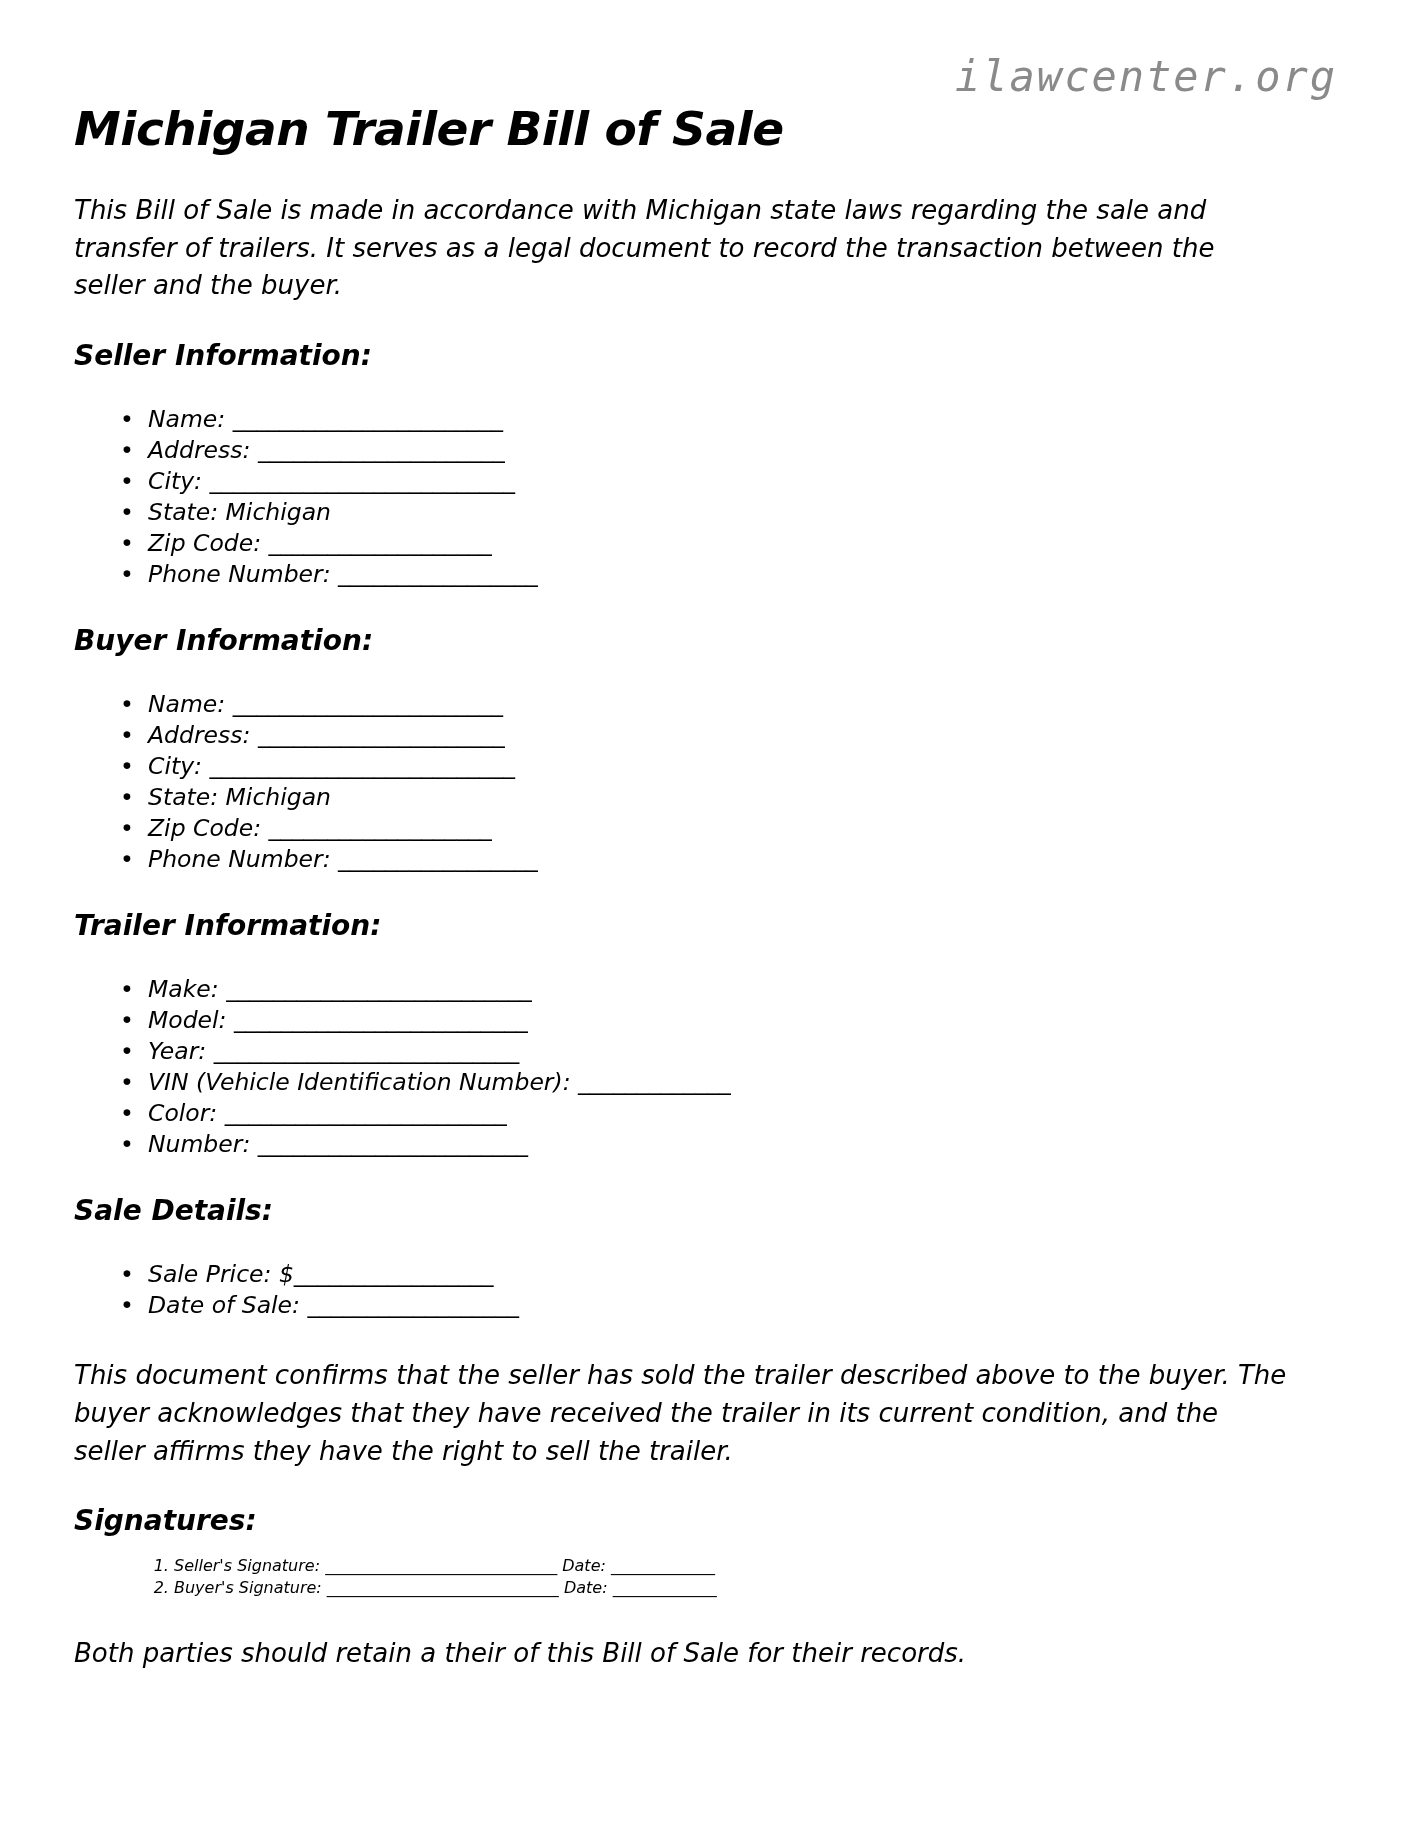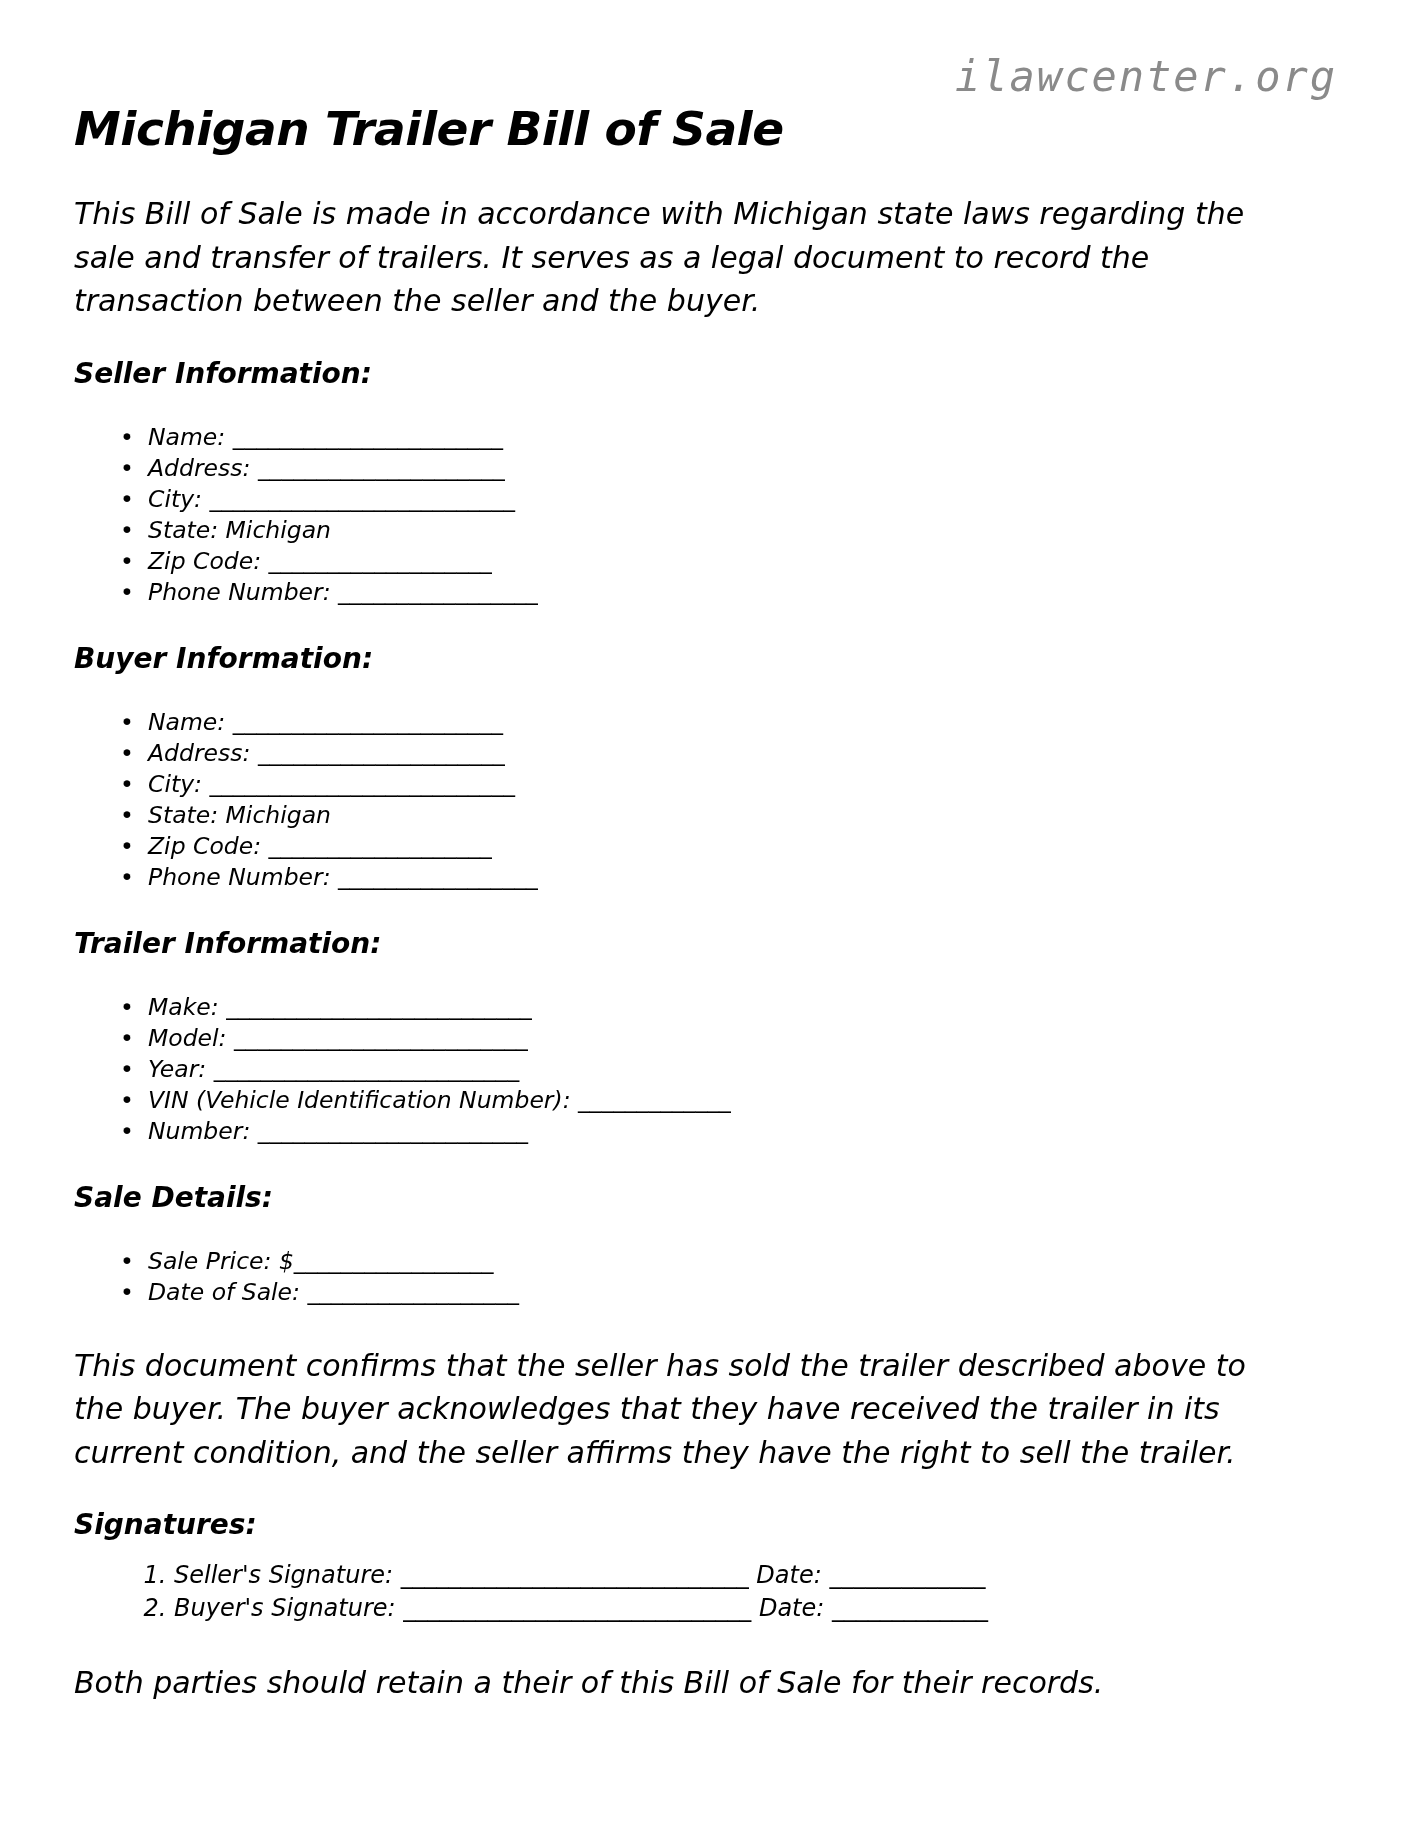--- a/index.html
+++ b/index.html
@@ -37,21 +37,21 @@
   }
   h1.doc-title {
     margin: 58px 0 4px 0;
     font-size: 47px;
     font-weight: bold;
     letter-spacing: -0.5px;
     line-height: 1.15;
   }
   p.para {
     margin: 36px 0 0 0;
-    font-size: 30px;
+    font-size: 26px;
     line-height: 1.45;
     max-width: 1215px;
   }
   h2.section {
     margin: 34px 0 0 0;
     font-size: 28px;
     font-weight: bold;
   }
   ul.fields {
     margin: 32px 0 0 0;
@@ -68,21 +68,21 @@
   ul.fields li::before {
     content: "\2022";
     position: absolute;
     left: -28px;
     top: 0;
   }
   ol.sigs {
     margin: 18px 0 0 0;
     padding-left: 100px;
     list-style: decimal;
-    font-size: 24px;
+    font-size: 16px;
   }
   ol.sigs li {
     line-height: 1.36;
     white-space: nowrap;
   }
 </style>
 </head>
 <body>
 
 <div class="page">
@@ -112,20 +112,21 @@
     <li>Zip Code: ___________________</li>
     <li>Phone Number: _________________</li>
   </ul>
 
   <h2 class="section">Trailer Information:</h2>
   <ul class="fields">
     <li>Make: __________________________</li>
     <li>Model: _________________________</li>
     <li>Year: __________________________</li>
     <li>VIN (Vehicle Identification Number): _____________</li>
+    <li>Color: ________________________</li>
     <li>Number: _______________________</li>
   </ul>
 
   <h2 class="section">Sale Details:</h2>
   <ul class="fields">
     <li>Sale Price: $_________________</li>
     <li>Date of Sale: __________________</li>
   </ul>
 
   <p class="para">This document confirms that the seller has sold the trailer described above to the buyer. The buyer acknowledges that they have received the trailer in its current condition, and the seller affirms they have the right to sell the trailer.</p>

